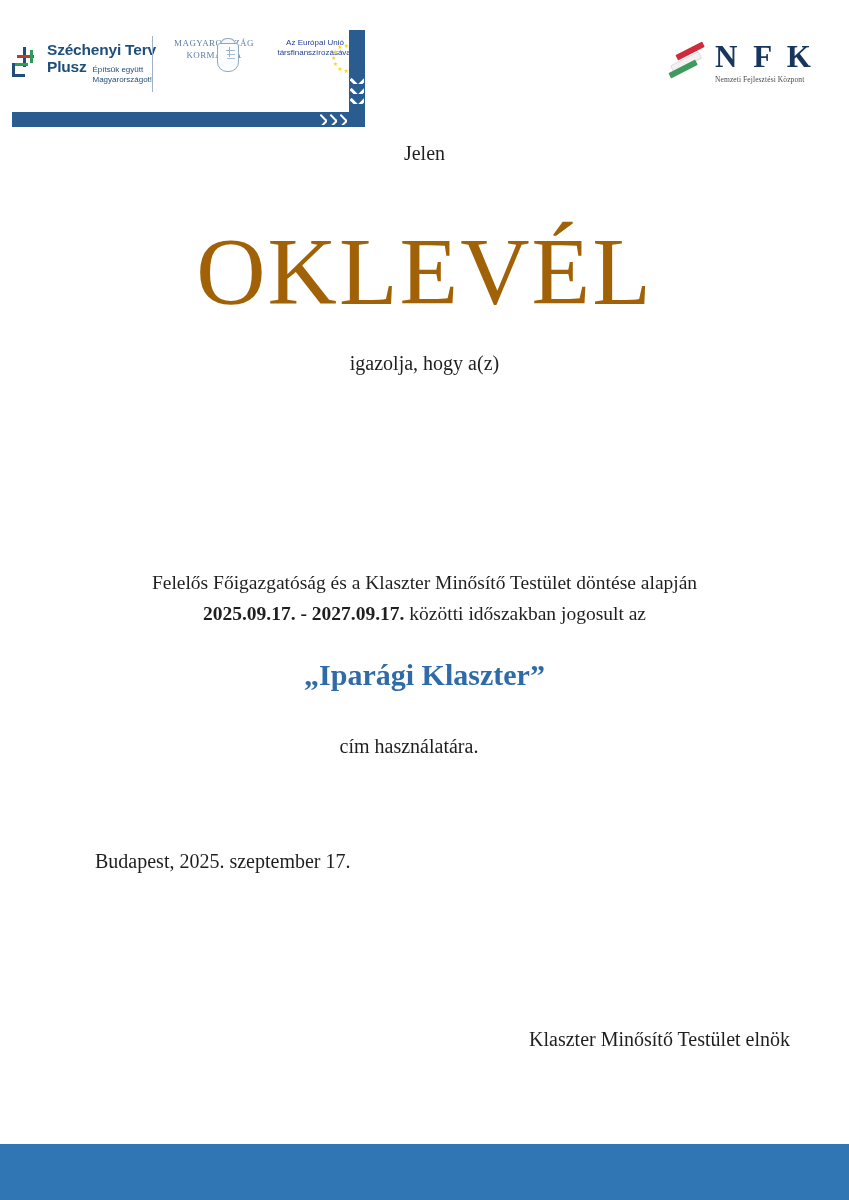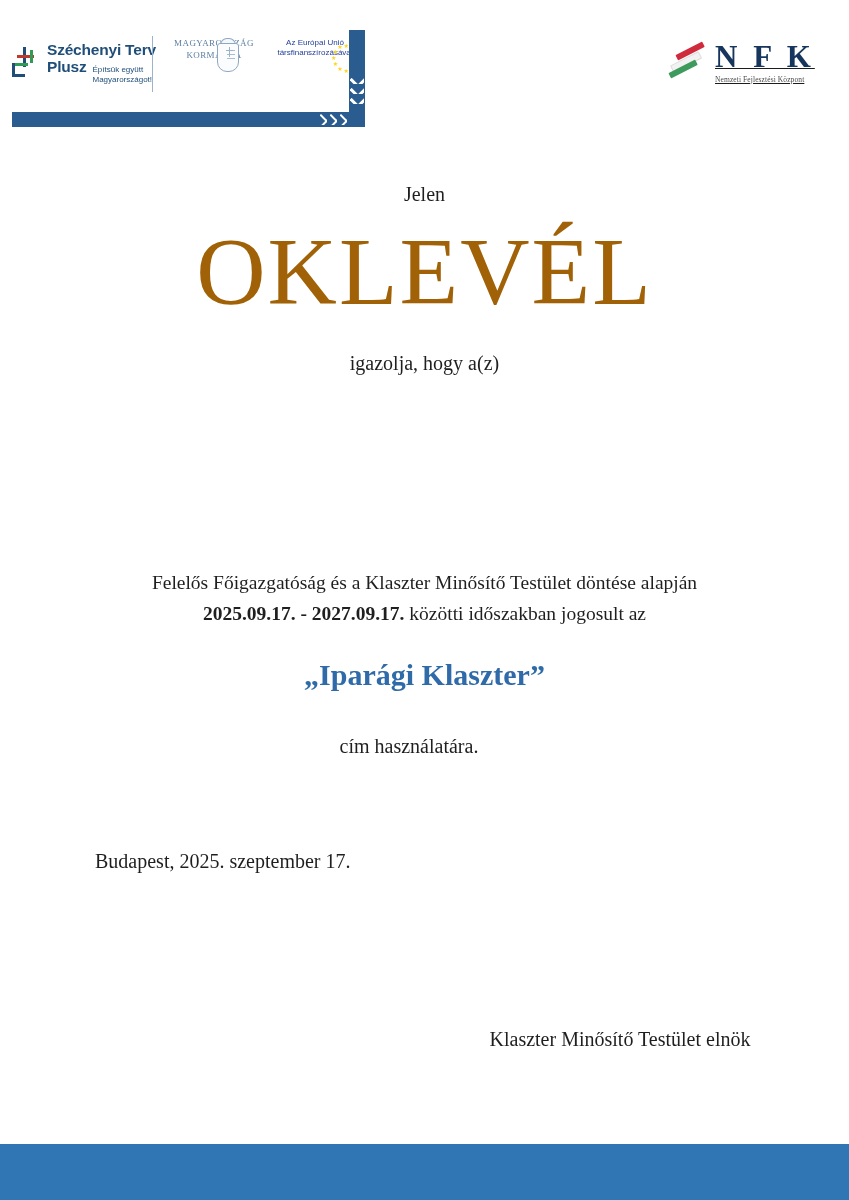--- a/index.html
+++ b/index.html
@@ -213,21 +213,20 @@
   }
 
   
   #nfk {
     position: absolute;
     left: 668px;
     top: 40px;
     display: flex;
     align-items: flex-start;
     gap: 9px;
-    text-decoration: underline;
   }
   .nfk-stripes {
     position: relative;
     width: 38px;
     height: 42px;
   }
   .nfk-stripes i {
     position: absolute;
     display: block;
     height: 5.5px;
@@ -255,21 +254,20 @@
   }
 
   
   .center { text-align: center; }
 
   #jelen {
     position: absolute;
     left: 0; top: 142px; width: 849px;
     font-size: 20px;
     color: #1f1f1f;
-    margin-top: 41px;
   }
   #oklevel {
     position: absolute;
     left: 0; top: 182px; width: 849px;
     font-size: 96px;
     color: #a16207;
     letter-spacing: 2px;
     line-height: 1.05;
     margin-top: 40px;
   }
@@ -324,21 +322,21 @@
   #signature-svg { display: block; margin: 0 auto; }
   #sig-name {
     font-size: 19px;
     color: #1f1f1f;
     margin-top: -14px;
   }
   #sig-role {
     position: absolute;
     left: 450px; top: 1028px;
     width: 340px;
-    text-align: center;
+    text-align: right;
     font-size: 20px;
     color: #1f1f1f;
   }
 
   #footer-bar {
     position: absolute;
     left: 0; top: 1144px;
     width: 849px;
     height: 56px;
     background: #3176b4;

